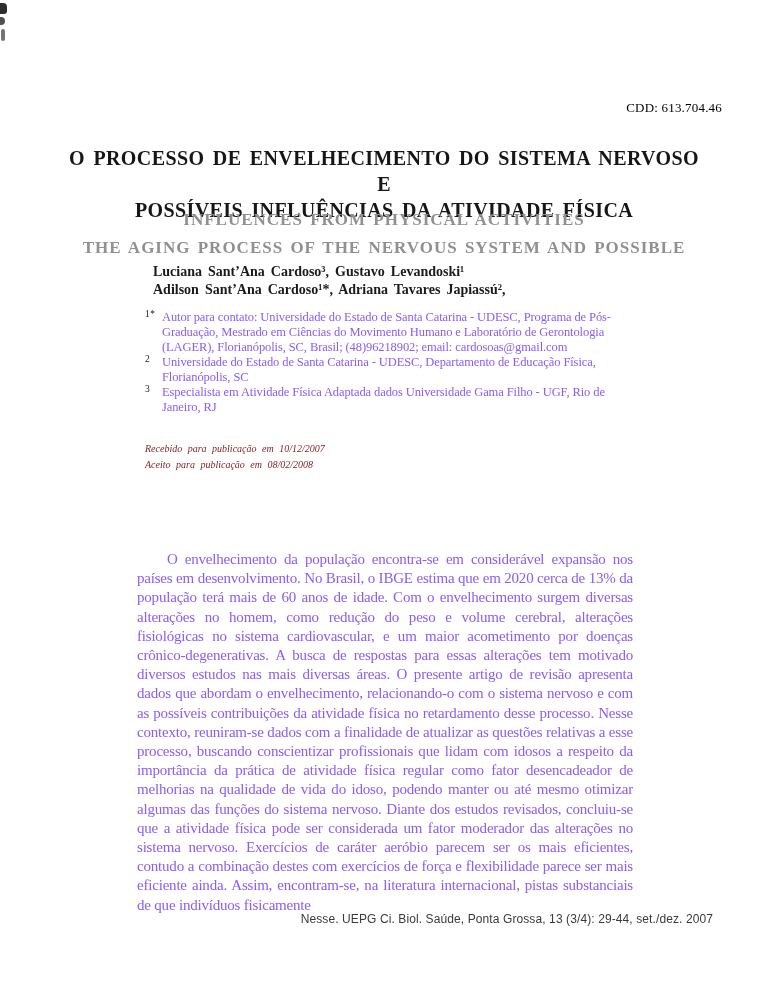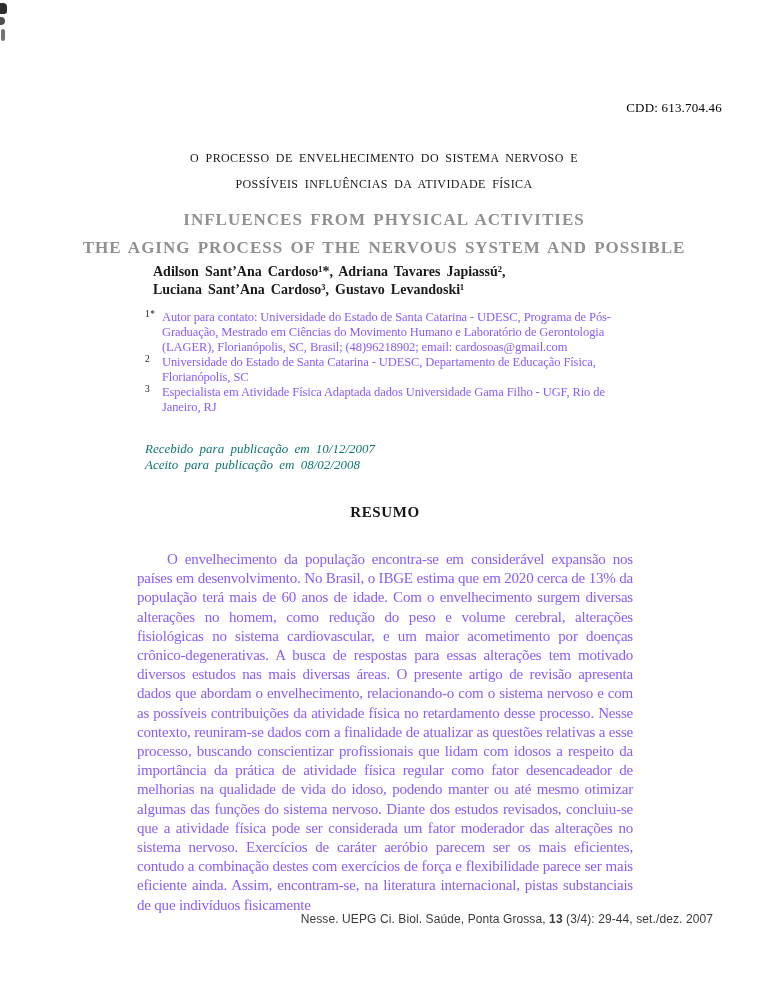--- a/index.html
+++ b/index.html
@@ -19,22 +19,22 @@
   .a2 { left: 0; top: 17px; width: 5px; height: 8px;  border-radius: 0 4px 4px 0; opacity: .75; }
   .a3 { left: 1px; top: 29px; width: 4px; height: 12px; border-radius: 2px; opacity: .6; }
 
   .cdd {
     position: absolute; top: 100px; right: 46px;
     font-size: 13px; letter-spacing: .2px; color: #000000;
   }
 
   .title-pt {
     position: absolute; top: 145px; left: 64px; width: 640px;
-    text-align: center; font-weight: normal; color: #161616;
-    font-size: 12px; line-height: 26px; letter-spacing: .4px; word-spacing: 3px;
+    text-align: center; font-weight: bold; color: #161616;
+    font-size: 20px; line-height: 26px; letter-spacing: .4px; word-spacing: 3px;
   }
   .title-en {
     position: absolute; top: 206px; left: 54px; width: 660px;
     text-align: center; font-weight: bold; color: #909090;
     font-size: 17px; line-height: 28px; letter-spacing: 1px; word-spacing: 2px;
   }
 
   .authors {
     position: absolute; top: 263px; left: 153px; width: 470px;
     font-weight: bold; font-size: 14px; line-height: 17.5px;
@@ -47,43 +47,43 @@
     flex: 0 0 17px; font-size: 9.5px; position: relative; top: -1px;
     letter-spacing: .5px; color: #222;
   }
   .fn-text {
     flex: 1; font-size: 12.5px; line-height: 15px; letter-spacing: -0.1px;
     color: #8b5cf6;
   }
 
   .dates {
     position: absolute; top: 441px; left: 145px; width: 430px;
-    font-style: italic; font-size: 13px; line-height: 16px;
-    word-spacing: 3px; color: #0f766e;
+    font-style: italic; font-size: 10px; line-height: 16px;
+    word-spacing: 3px; color: #7f1d1d;
   }
 
   .resumo-heading {
     position: absolute; top: 504px; left: 137px; width: 496px;
     text-align: center; font-weight: bold; font-size: 15px;
     letter-spacing: .6px; color: #161616;
   }
 
   .abstract {
     position: absolute; top: 538px; left: 137px; width: 496px;
     font-size: 15px; line-height: 19.2px; letter-spacing: -0.2px;
     text-align: justify; text-indent: 30px; color: #8b5cf6; margin-top: 12px;
   }
 
   .footer {
     position: absolute; top: 912px; right: 55px;
     font-family: "Liberation Sans", sans-serif;
     font-size: 12px; letter-spacing: .1px; color: #3a3a3a;
     white-space: nowrap;
   }
-  .footer .vol { font-weight: bold; }
+  .footer .vol { font-weight: normal; }
 </style>
 </head>
 <body>
 
 <div class="page">
 
   <div class="artifact a1"></div>
   <div class="artifact a2"></div>
   <div class="artifact a3"></div>
 
@@ -93,22 +93,22 @@
     <div>O PROCESSO DE ENVELHECIMENTO DO SISTEMA NERVOSO E</div>
     <div>POSSÍVEIS INFLUÊNCIAS DA ATIVIDADE FÍSICA</div>
   </div>
 
   <div class="title-en">
     <div>INFLUENCES FROM PHYSICAL ACTIVITIES</div>
     <div>THE AGING PROCESS OF THE NERVOUS SYSTEM AND POSSIBLE</div>
   </div>
 
   <div class="authors">
+    <div>Luciana Sant’Ana Cardoso³, Gustavo Levandoski¹</div>
     <div>Adilson Sant’Ana Cardoso¹*, Adriana Tavares Japiassú²,</div>
-    <div>Luciana Sant’Ana Cardoso³, Gustavo Levandoski¹</div>
   </div>
 
   <div class="footnotes">
     <div class="fn-row">
       <span class="fn-marker">1*</span>
       <span class="fn-text">Autor para contato: Universidade do Estado de Santa Catarina - UDESC, Programa de Pós-Graduação, Mestrado em Ciências do Movimento Humano e Laboratório de Gerontologia (LAGER), Florianópolis, SC, Brasil; (48)96218902; email: cardosoas@gmail.com</span>
     </div>
     <div class="fn-row">
       <span class="fn-marker">2</span>
       <span class="fn-text">Universidade do Estado de Santa Catarina - UDESC, Departamento de Educação Física, Florianópolis, SC</span>
@@ -117,21 +117,20 @@
       <span class="fn-marker">3</span>
       <span class="fn-text">Especialista em Atividade Física Adaptada dados Universidade Gama Filho - UGF, Rio de Janeiro, RJ</span>
     </div>
   </div>
 
   <div class="dates">
     <div>Recebido para publicação em 10/12/2007</div>
     <div>Aceito para publicação em 08/02/2008</div>
   </div>
 
-  <div class="resumo-heading">RESUMO</div>
 
   <p class="abstract">O envelhecimento da população encontra-se em considerável expansão nos países em desenvolvimento. No Brasil, o IBGE estima que em 2020 cerca de 13% da população terá mais de 60 anos de idade. Com o envelhecimento surgem diversas alterações no homem, como redução do peso e volume cerebral, alterações fisiológicas no sistema cardiovascular, e um maior acometimento por doenças crônico-degenerativas. A busca de respostas para essas alterações tem motivado diversos estudos nas mais diversas áreas. O presente artigo de revisão apresenta dados que abordam o envelhecimento, relacionando-o com o sistema nervoso e com as possíveis contribuições da atividade física no retardamento desse processo. Nesse contexto, reuniram-se dados com a finalidade de atualizar as questões relativas a esse processo, buscando conscientizar profissionais que lidam com idosos a respeito da importância da prática de atividade física regular como fator desencadeador de melhorias na qualidade de vida do idoso, podendo manter ou até mesmo otimizar algumas das funções do sistema nervoso. Diante dos estudos revisados, concluiu-se que a atividade física pode ser considerada um fator moderador das alterações no sistema nervoso. Exercícios de caráter aeróbio parecem ser os mais eficientes, contudo a combinação destes com exercícios de força e flexibilidade parece ser mais eficiente ainda. Assim, encontram-se, na literatura internacional, pistas substanciais de que indivíduos fisicamente</p>
 
   <div class="footer">
     <span>Nesse. UEPG Ci. Biol. Saúde, Ponta Grossa, </span><span class="vol">13</span><span> (3/4): 29-44, set./dez. 2007</span>
   </div>
 
 </div>
 
 </body></html>

